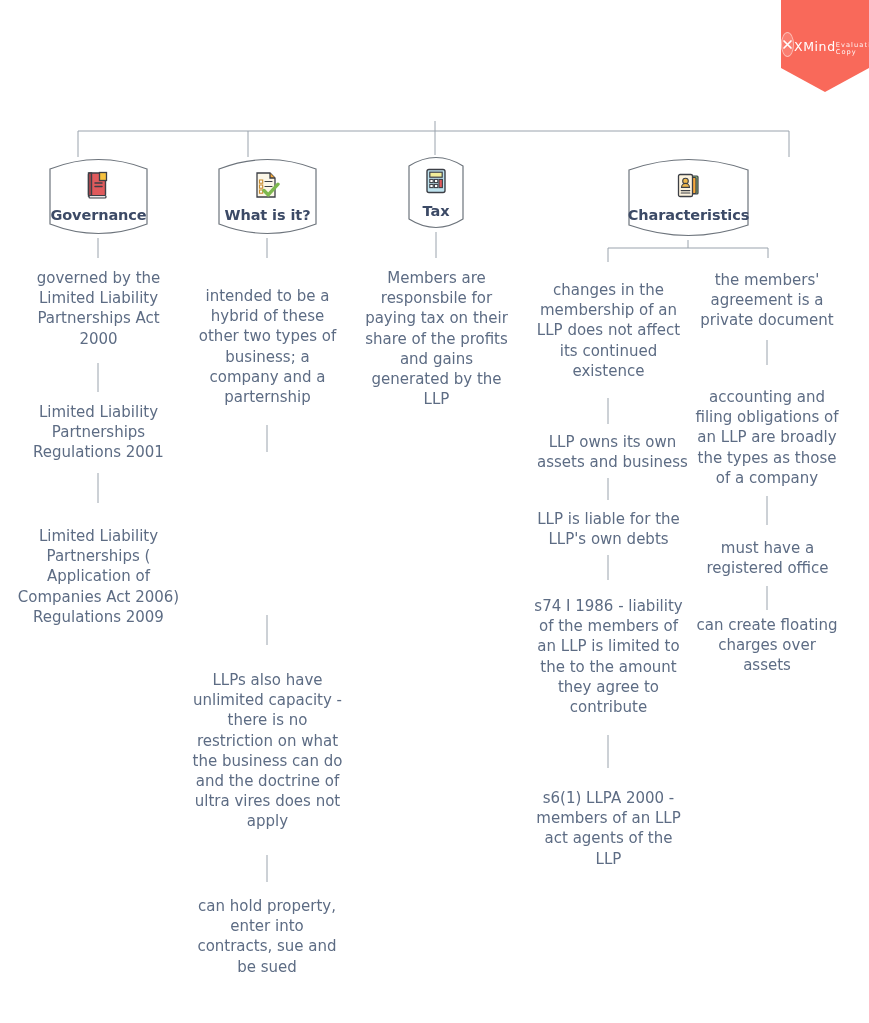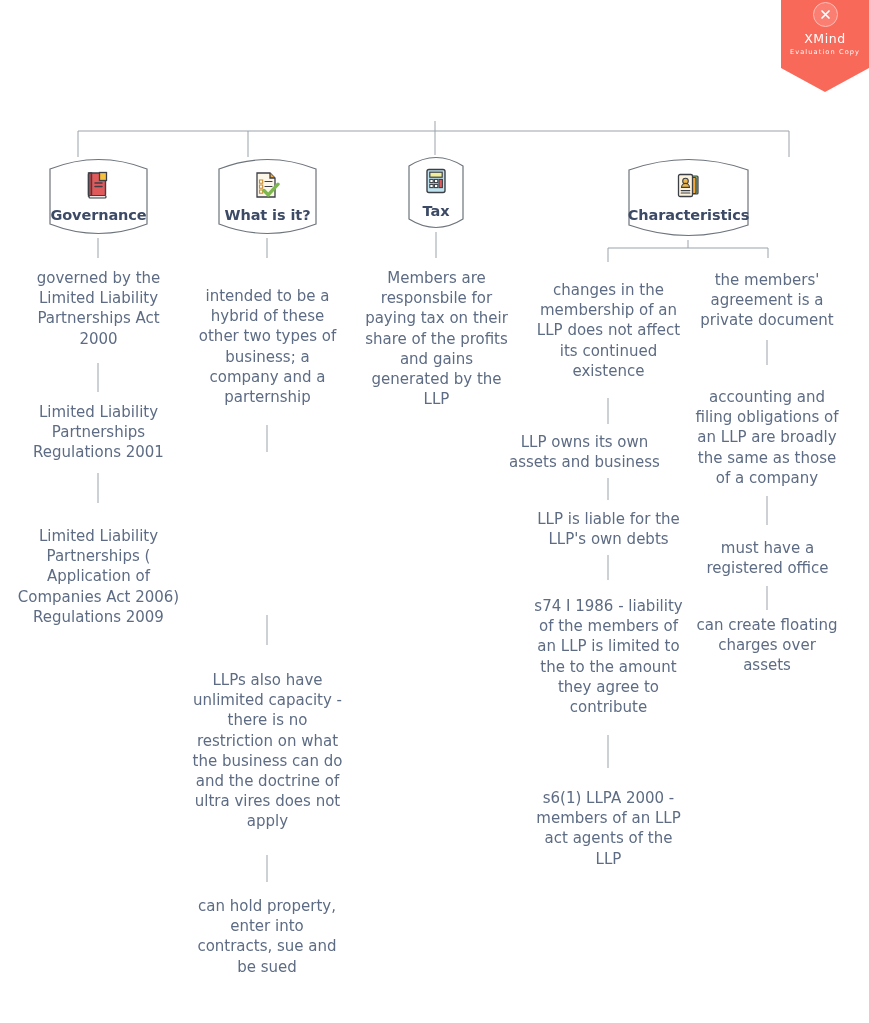--- a/index.html
+++ b/index.html
@@ -106,21 +106,21 @@
   .watermark {
     position: absolute;
     right: 0;
     top: 0;
     width: 88px;
     height: 92px;
     background: #f9695a;
     -webkit-clip-path: polygon(0 0, 100% 0, 100% 74%, 50% 100%, 0 74%);
     clip-path: polygon(0 0, 100% 0, 100% 74%, 50% 100%, 0 74%);
     display: flex;
-    flex-direction: column;
+    flex-direction: row;
     align-items: center;
     justify-content: flex-start;
     padding-top: 2px;
     box-sizing: border-box;
   }
   .wm-circle {
     width: 23px;
     height: 23px;
     border-radius: 50%;
     background: #fa7e71;
@@ -275,27 +275,27 @@
   <div class="leaf" style="left:22px; top:402px; width:153px;">Limited Liability Partnerships Regulations 2001</div>
   <div class="leaf" style="left:13px; top:526px; width:171px;">Limited Liability Partnerships ( Application of Companies Act 2006) Regulations 2009</div>
 
   <div class="leaf" style="left:196px; top:286px; width:143px;">intended to be a hybrid of these other two types of business; a company and a parternship</div>
   <div class="leaf" style="left:190px; top:670px; width:155px;">LLPs also have unlimited capacity - there is no restriction on what the business can do and the doctrine of ultra vires does not apply</div>
   <div class="leaf" style="left:193px; top:896px; width:148px;">can hold property, enter into contracts, sue and be sued</div>
 
   <div class="leaf" style="left:364px; top:268px; width:145px;">Members are responsbile for paying tax on their share of the profits and gains generated by the LLP</div>
 
   <div class="leaf" style="left:534px; top:280px; width:149px;">changes in the membership of an LLP does not affect its continued existence</div>
-  <div class="leaf" style="left:507px; top:432px; width:155px;">LLP owns its own assets and business</div>
+  <div class="leaf" style="left:535px; top:432px; width:155px;">LLP owns its own assets and business</div>
   <div class="leaf" style="left:533px; top:509px; width:151px;">LLP is liable for the LLP's own debts</div>
   <div class="leaf" style="left:531px; top:596px; width:155px;">s74 I 1986 - liability of the members of an LLP is limited to the to the amount they agree to contribute</div>
   <div class="leaf" style="left:531px; top:788px; width:155px;">s6(1) LLPA 2000 - members of an LLP act agents of the LLP</div>
 
   <div class="leaf" style="left:694px; top:270px; width:146px;">the members' agreement is a private document</div>
-  <div class="leaf" style="left:690px; top:387px; width:154px;">accounting and filing obligations of an LLP are broadly the same as those of a company</div>
+  <div class="leaf" style="left:690px; top:387px; width:154px;">accounting and filing obligations of an LLP are broadly the types as those of a company</div>
   <div class="leaf" style="left:700px; top:538px; width:135px;">must have a registered office</div>
   <div class="leaf" style="left:692px; top:615px; width:150px;">can create floating charges over assets</div>
 
   <div class="watermark">
     <div class="wm-circle">
       <svg width="11" height="11" viewBox="0 0 11 11">
         <path d="M2 2l7 7M9 2l-7 7" stroke="#ffffff" stroke-width="1.7" stroke-linecap="round"></path>
       </svg>
     </div>
     <div class="wm-brand">XMind</div>

